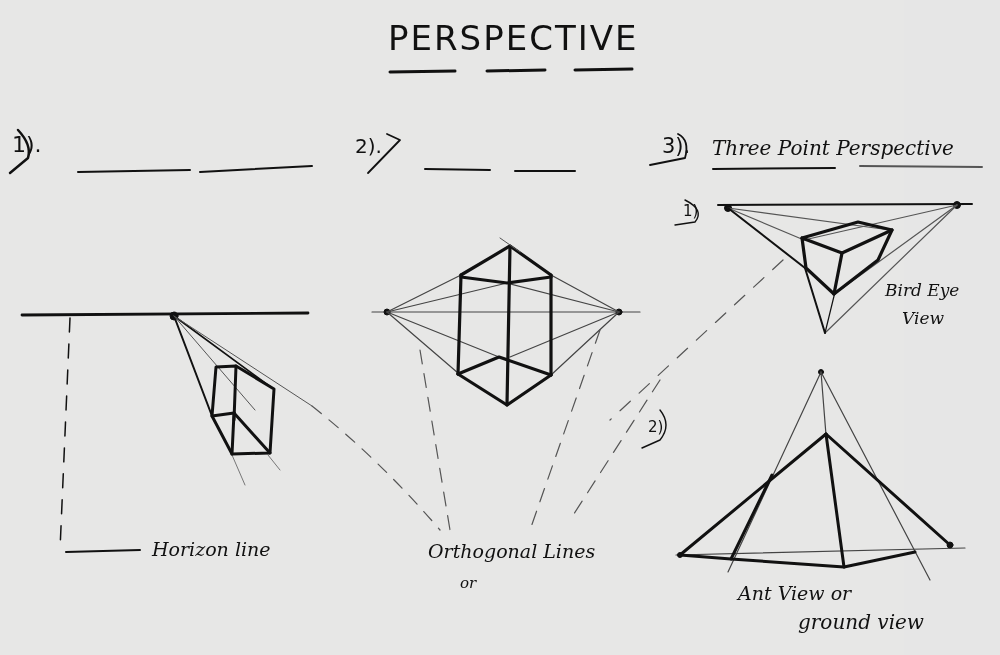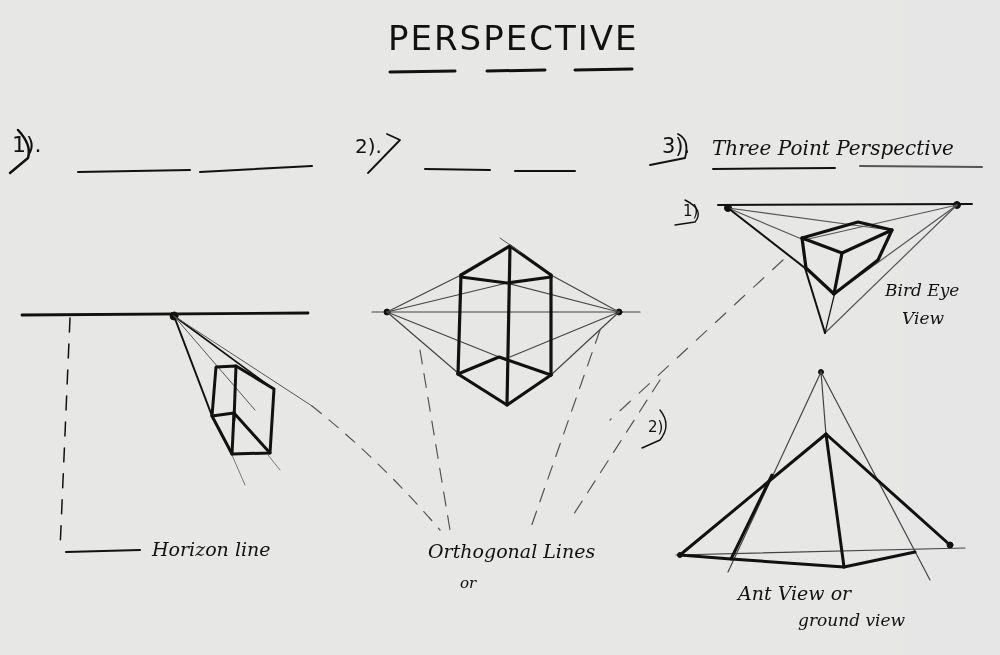--- a/index.html
+++ b/index.html
@@ -158,15 +158,15 @@
 
 <div class="txt lab" style="left:152px;top:538px;text-align:right;">Horizon line</div>
 
 <div class="txt lab" style="left:398px;top:540px;margin-left:30px;">Orthogonal Lines</div>
 <div class="txt lab" style="left:460px;top:574px;font-size:15px;">or</div>
 
 <div class="txt lab" style="left:885px;top:280px;font-size:17px;">Bird Eye</div>
 <div class="txt lab" style="left:902px;top:308px;font-size:17px;">View</div>
 
 <div class="txt lab" style="left:738px;top:582px;font-size:19px;">Ant View or</div>
-<div class="txt lab" style="left:798px;top:610px;font-size:17px;">ground view</div>
+<div class="txt lab" style="left:798px;top:610px;font-size:20px;">ground view</div>
 
 </div>
 
 </body></html>

